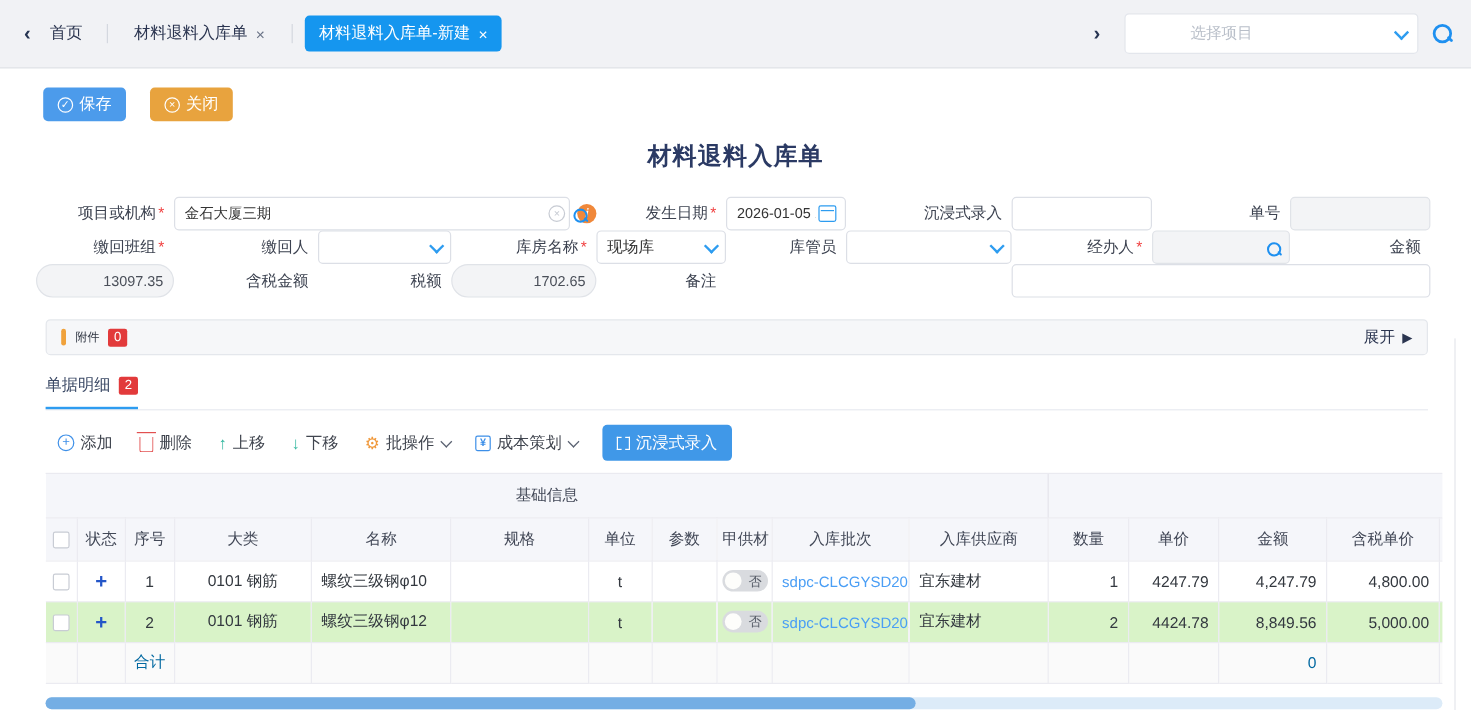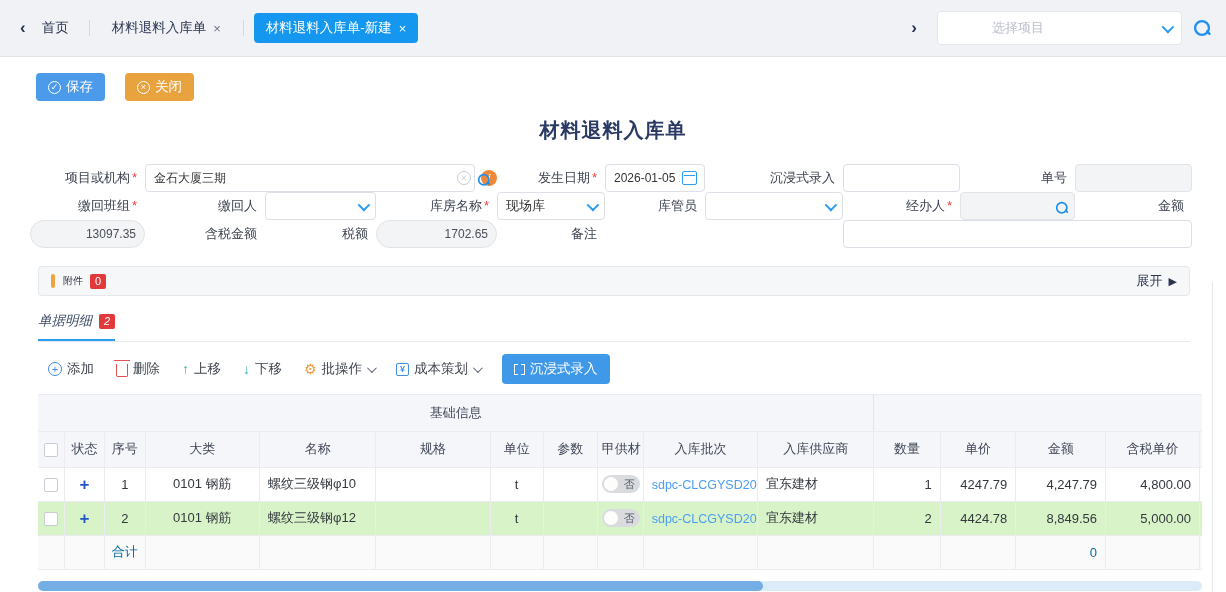--- a/index.html
+++ b/index.html
@@ -76,21 +76,21 @@
   .attach-bar { margin:18px 0 0 38px; width:1152px; height:30px; background:#f6f7f9;
     border:1px solid #e4e7ec; border-radius:4px; display:flex; align-items:center; padding:0 12px; cursor:pointer; }
   .orange-mark { width:4px; height:14px; background:#f0a23c; border-radius:2px; margin-right:8px; }
   .attach-label { color:#2f3542; font-size:10px; }
   .badge { background:#e23a3b; color:#fff; font-size:11px; border-radius:2px;
     padding:1px 5px; margin-left:7px; line-height:13px; }
   .expand { margin-left:auto; color:#2b3550; font-size:13px; display:flex; align-items:center; gap:6px; }
   .expand .arr { font-size:11px; }
   
   .detail-tabs { margin:16px 0 0 38px; border-bottom:1px solid #e8eaf0; padding-bottom:0; position:relative; width:1152px; }
-  .dtab { display:inline-flex; align-items:center; padding-bottom:9px; border-bottom:2px solid #2d9cf0; cursor:pointer;font-style:italic; }
+  .dtab { display:inline-flex; align-items:center; padding-bottom:9px; border-bottom:2px solid #2d9cf0; cursor:pointer; }
   .dtab .t { color:#3c4a66; font-size:13.5px; }
   
   .ttoolbar { margin:12px 0 10px 48px; display:flex; align-items:center; gap:22px; }
   .titem { display:inline-flex; align-items:center; gap:5px; color:#40454f; font-size:13.5px; cursor:pointer; white-space:nowrap; }
   .add-ic { width:14px; height:14px; border:1.2px solid #3d8fe8; border-radius:50%; color:#3d8fe8;
     font-size:11px; display:inline-flex; align-items:center; justify-content:center; line-height:1; }
   .trash-ic { width:12px; height:13px; position:relative; border:1.4px solid #e25050; border-top:none; border-radius:0 0 2px 2px; margin-top:3px; }
   .trash-ic::before { content:""; position:absolute; top:-4px; left:-3px; width:16px; border-top:1.4px solid #e25050; }
   .arrow-up { color:#35b8a0; font-size:14px; font-weight:bold; }
   .gear { color:#f0993c; font-size:14px; }

